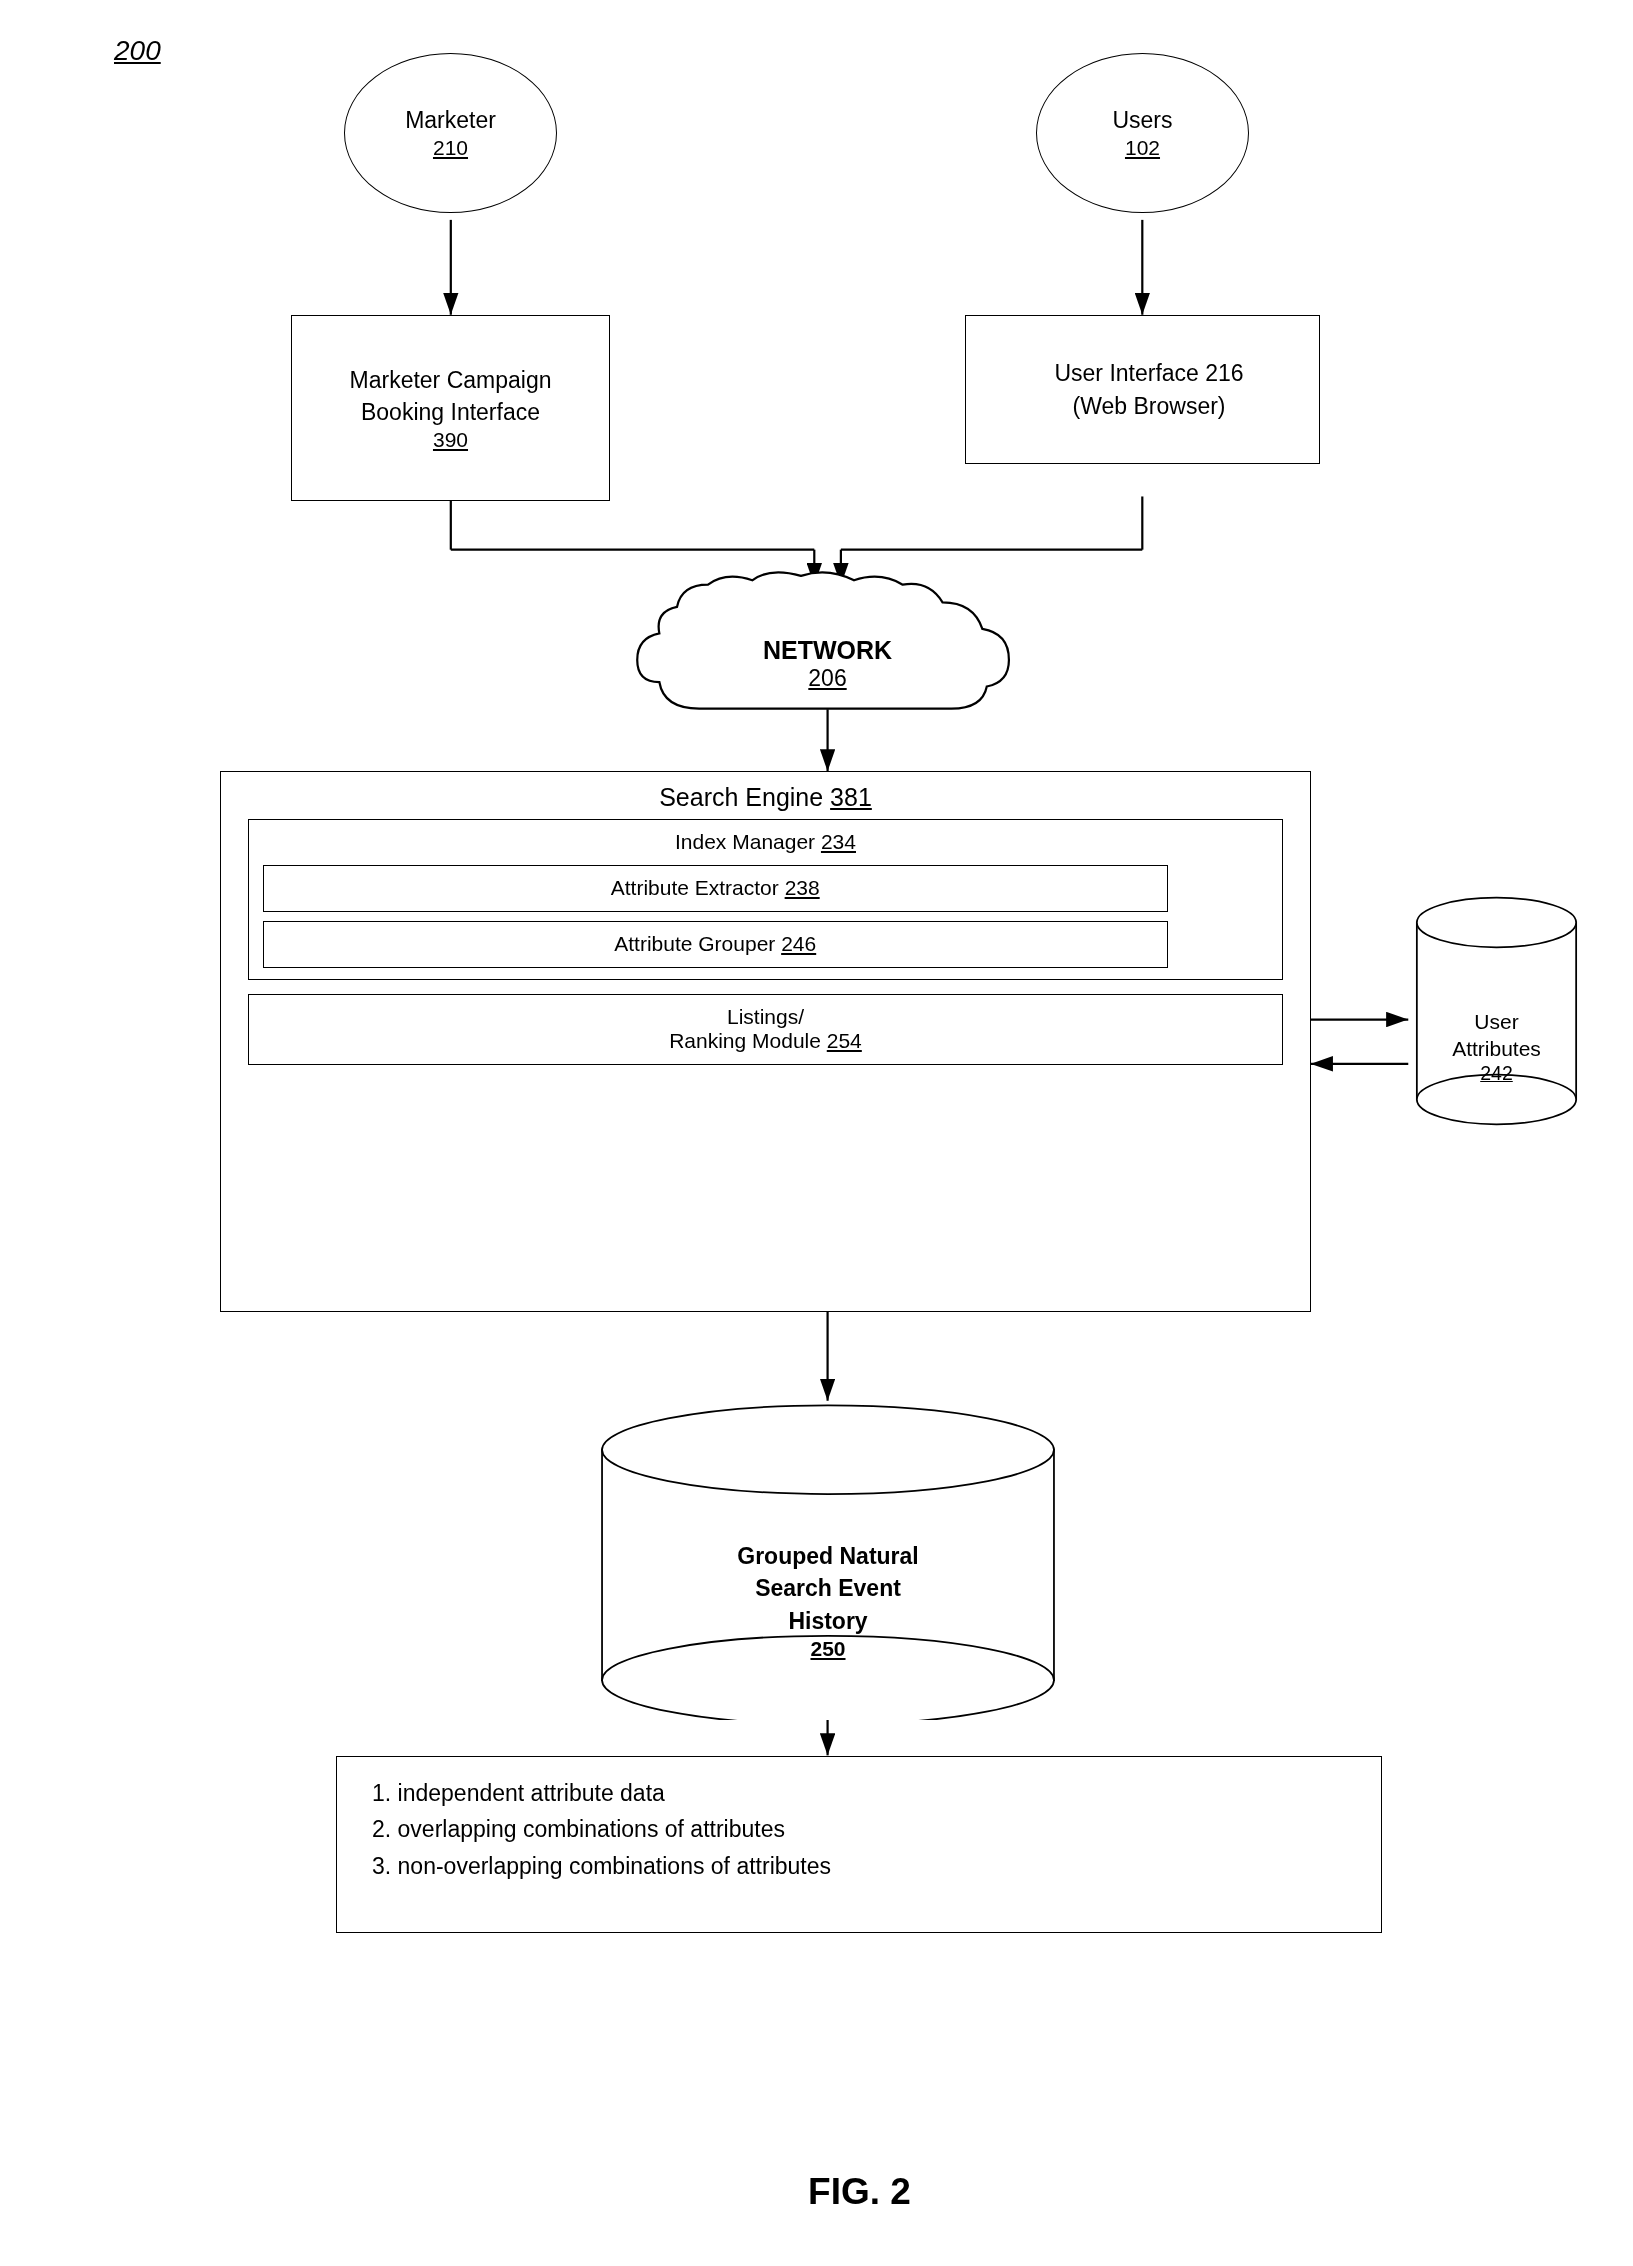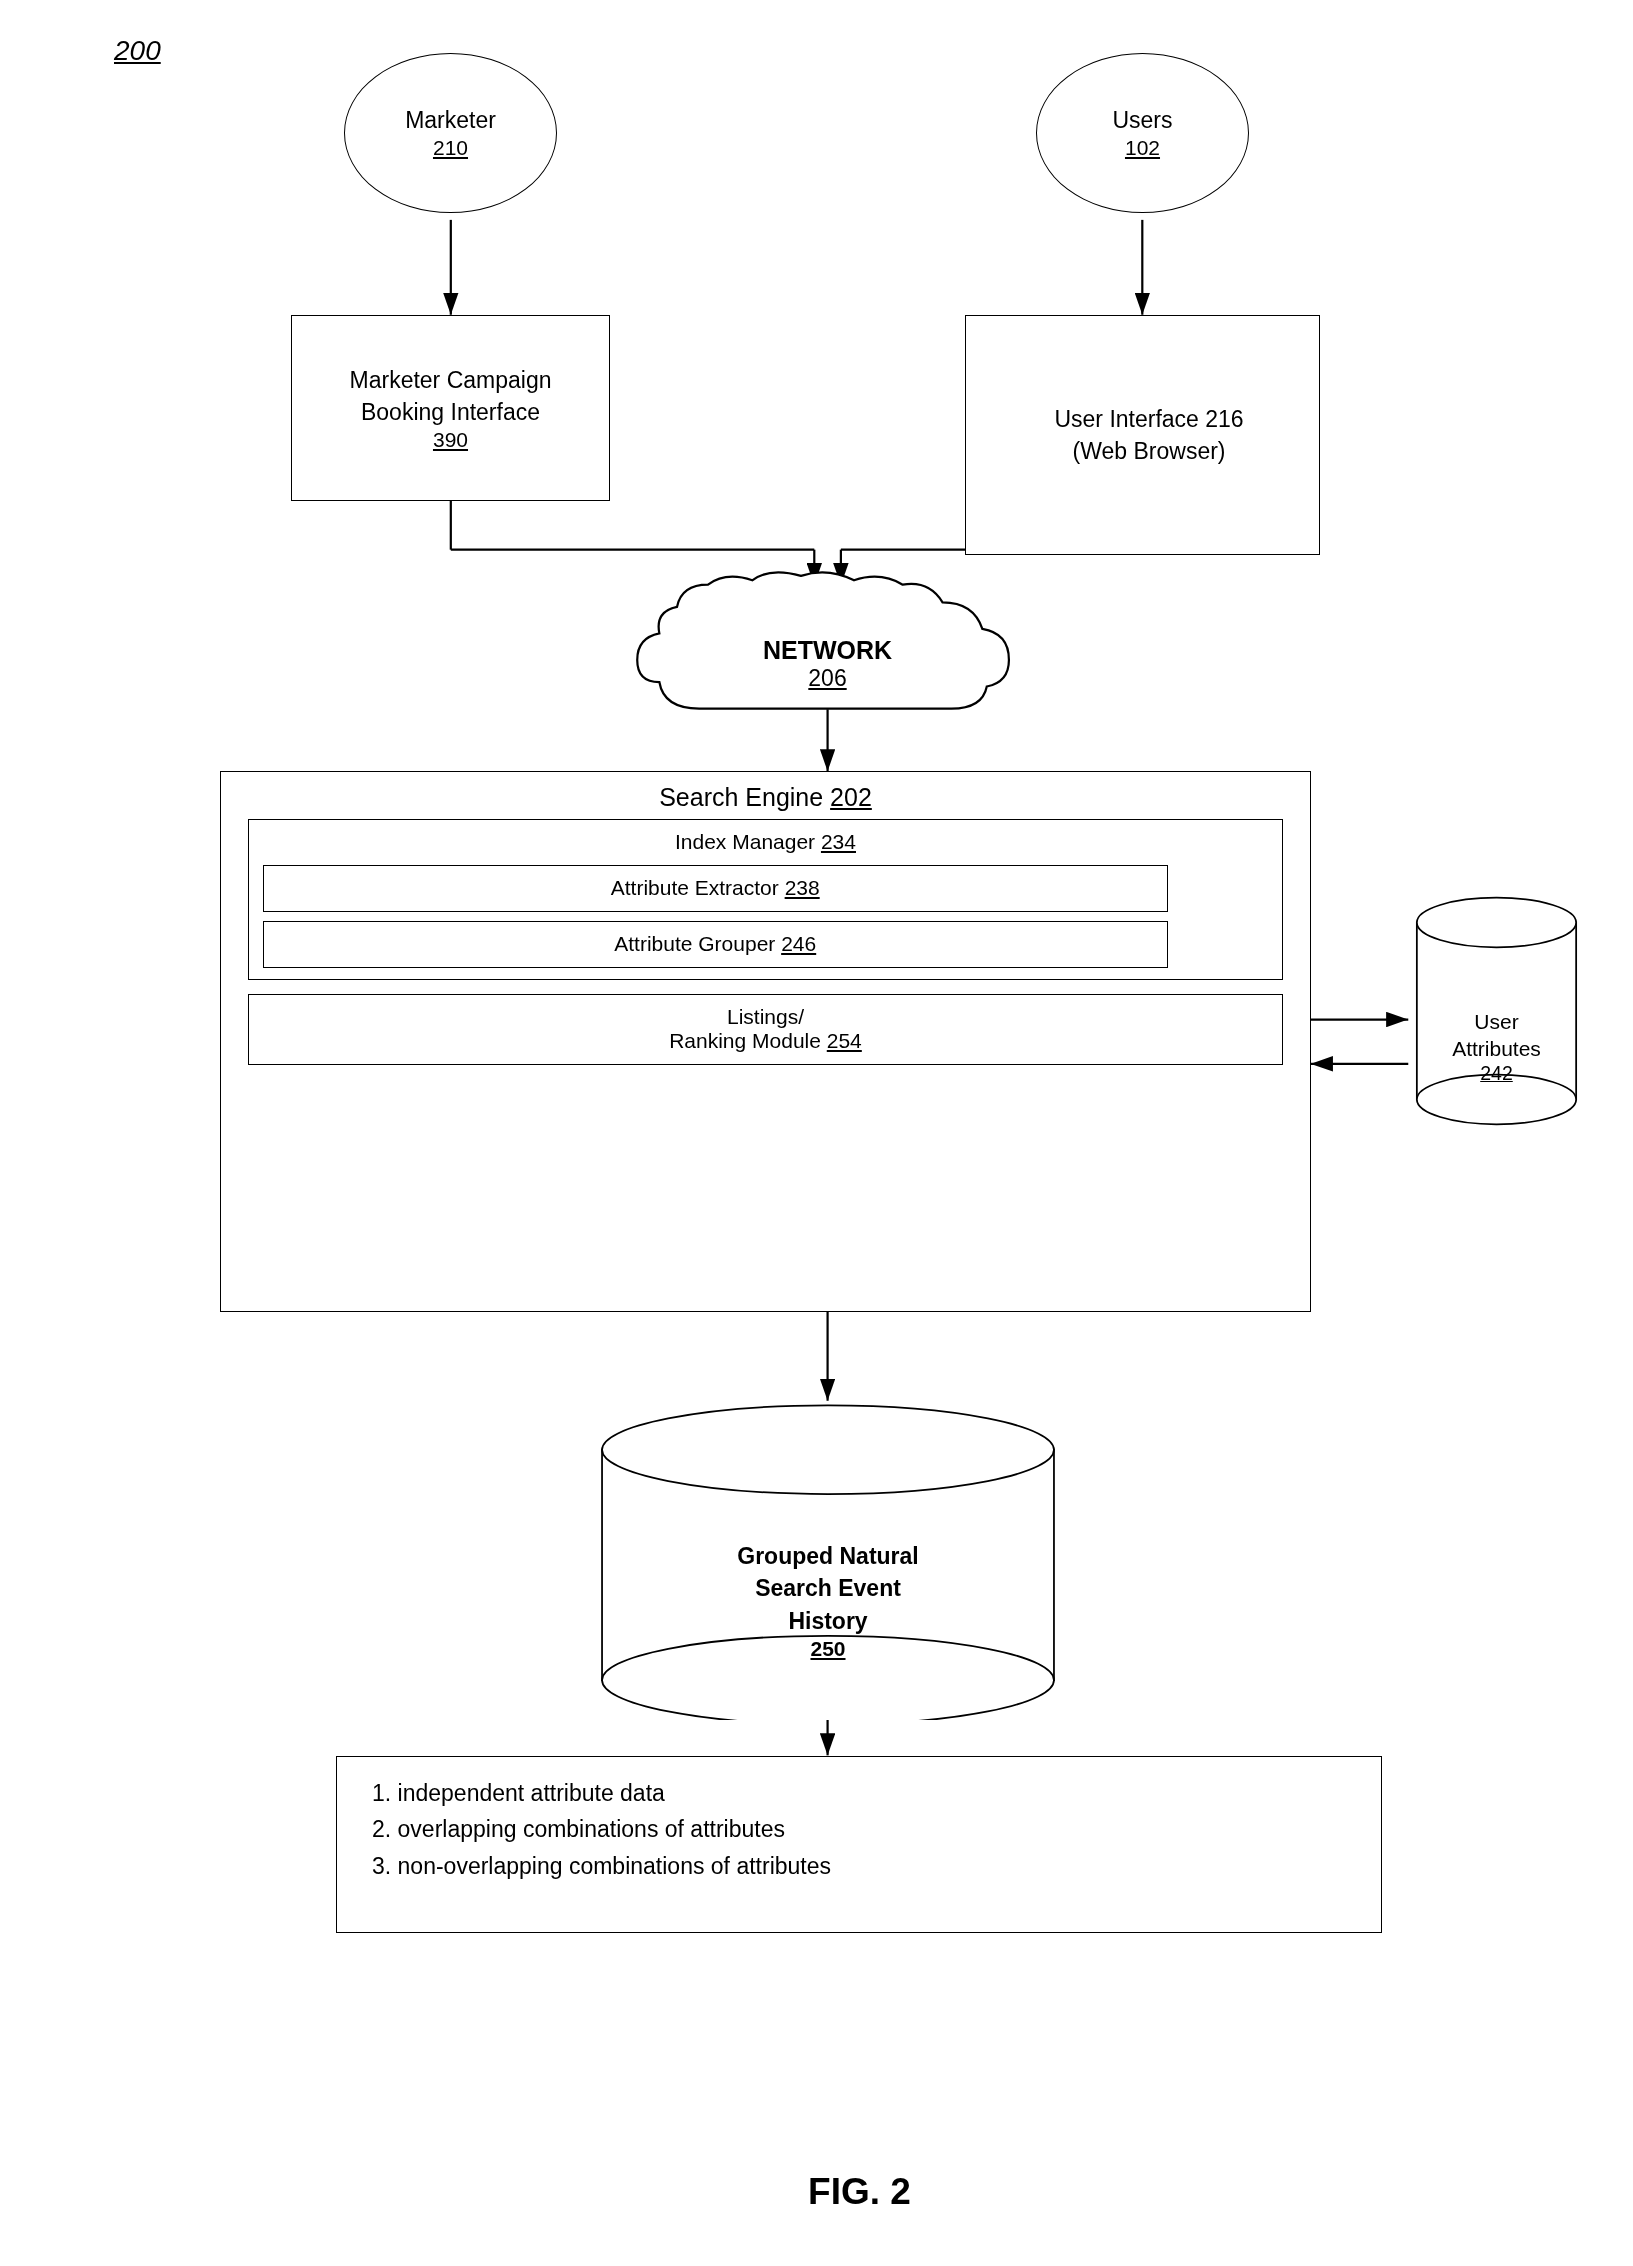--- a/index.html
+++ b/index.html
@@ -281,21 +281,21 @@
   <div class="ellipse-node" style="left:993px; top:53px; width:213px; height:160px;justify-content:center;">
     <span class="node-label">Users</span>
     <span class="node-id">102</span>
   </div>
 
   <div class="rect-node" style="left:248px; top:315px; width:319px; height:186px;">
     <span class="node-label">Marketer Campaign<br>Booking Interface</span>
     <span class="node-id">390</span>
   </div>
 
-  <div class="rect-node" style="left:922px; top:315px; width:355px; height:240px;padding-left:22px;">
+  <div class="rect-node" style="left:922px; top:315px; width:355px; height:149px;padding-left:22px;">
     <span class="node-label">User Interface 216<br>(Web Browser)</span>
   </div>
 
   <div class="cloud-node" style="left:585px; top:567px; width:399px; height:177px;">
     <svg viewBox="0 0 450 200" xmlns="http://www.w3.org/2000/svg">
       <path d="M 80 160 
                Q 40 160 35 130 
                Q 10 130 10 105 
                Q 10 80 35 75 
                Q 30 50 55 45 
@@ -312,21 +312,21 @@
                Z" fill="#fff" stroke="#000" stroke-width="2.5"></path>
     </svg>
     <div class="cloud-text" style="position:relative; z-index:2; margin-top:17.7px;">
       <span class="node-label">NETWORK</span>
       <span class="node-id">206</span>
     </div>
   </div>
 
   <div class="search-engine-box" style="left:177px; top:771px; width:1091px; height:541px;">
     <div class="search-engine-title">
-      Search Engine <span class="node-id">202</span>
+      Search Engine <span class="node-id">381</span>
     </div>
     <div class="inner-boxes">
 
 
       <div class="inner-col" style="flex:1;">
         <div class="inner-rect" style="border:1.8px solid #000;">
           Index Manager <span class="node-id">234</span>
           <div class="inner-rect" style="margin-top:10.6px; width:90%;">
             Attribute Extractor <span class="node-id">238</span>
           </div>

